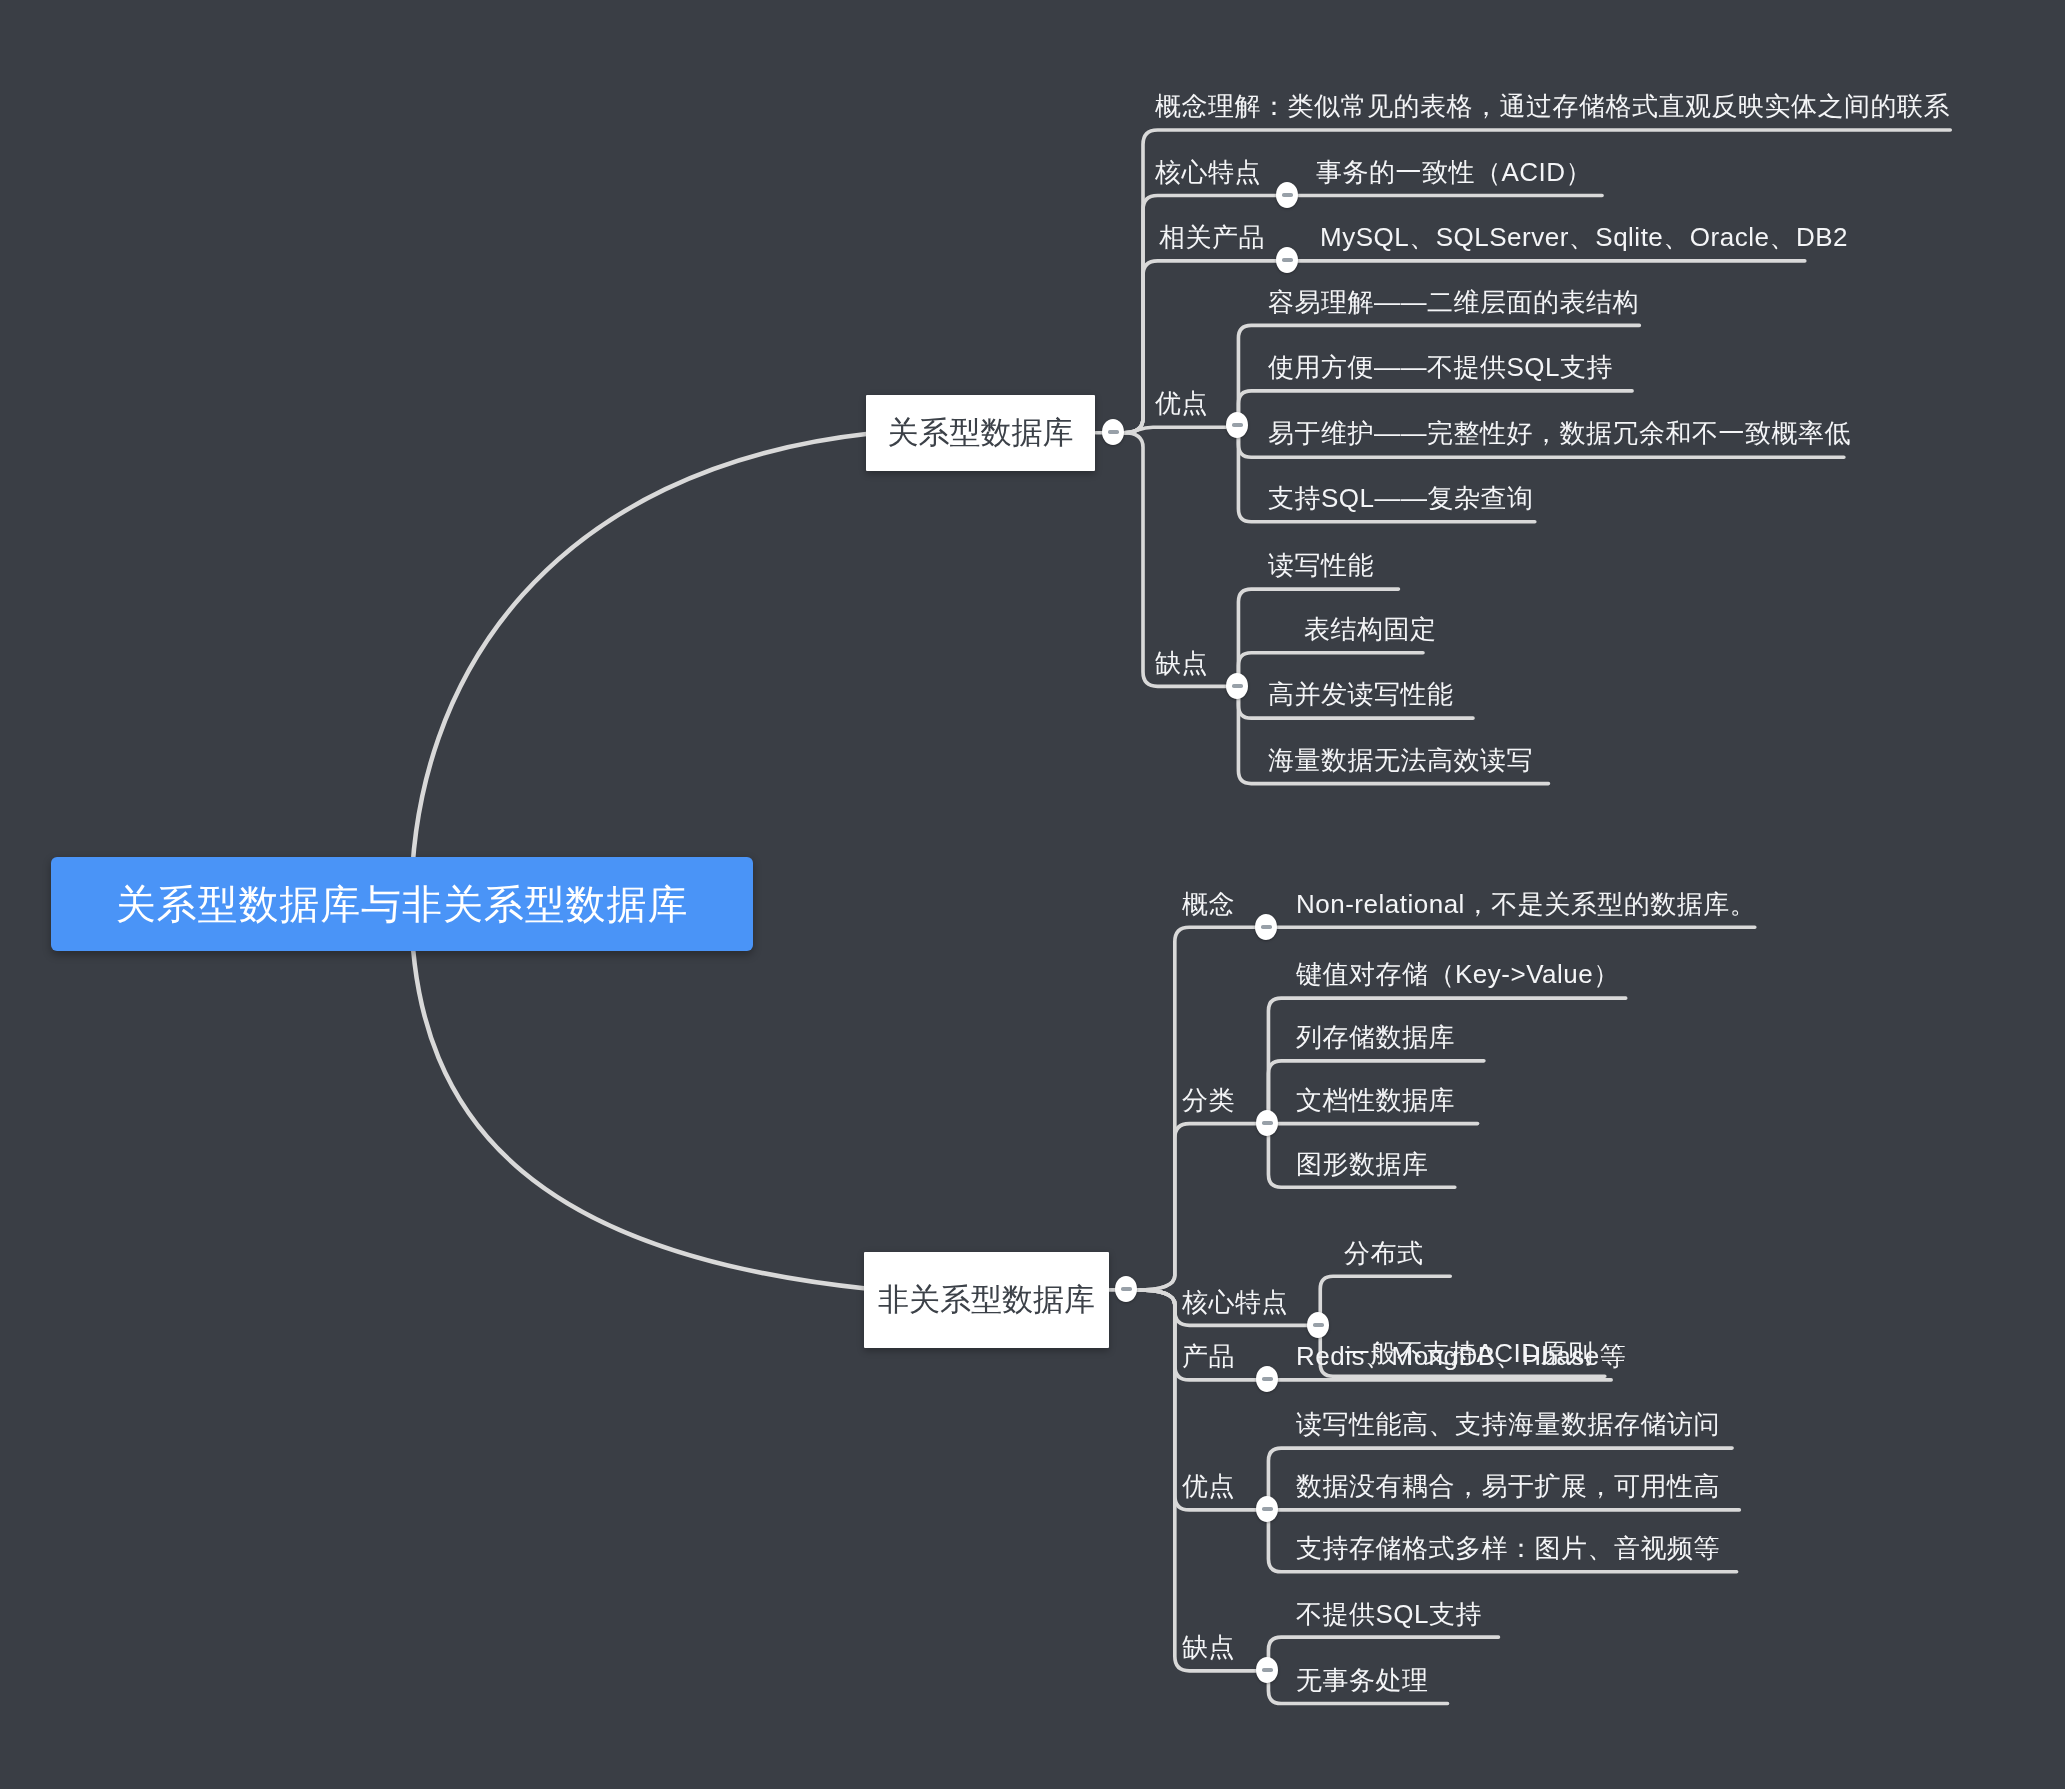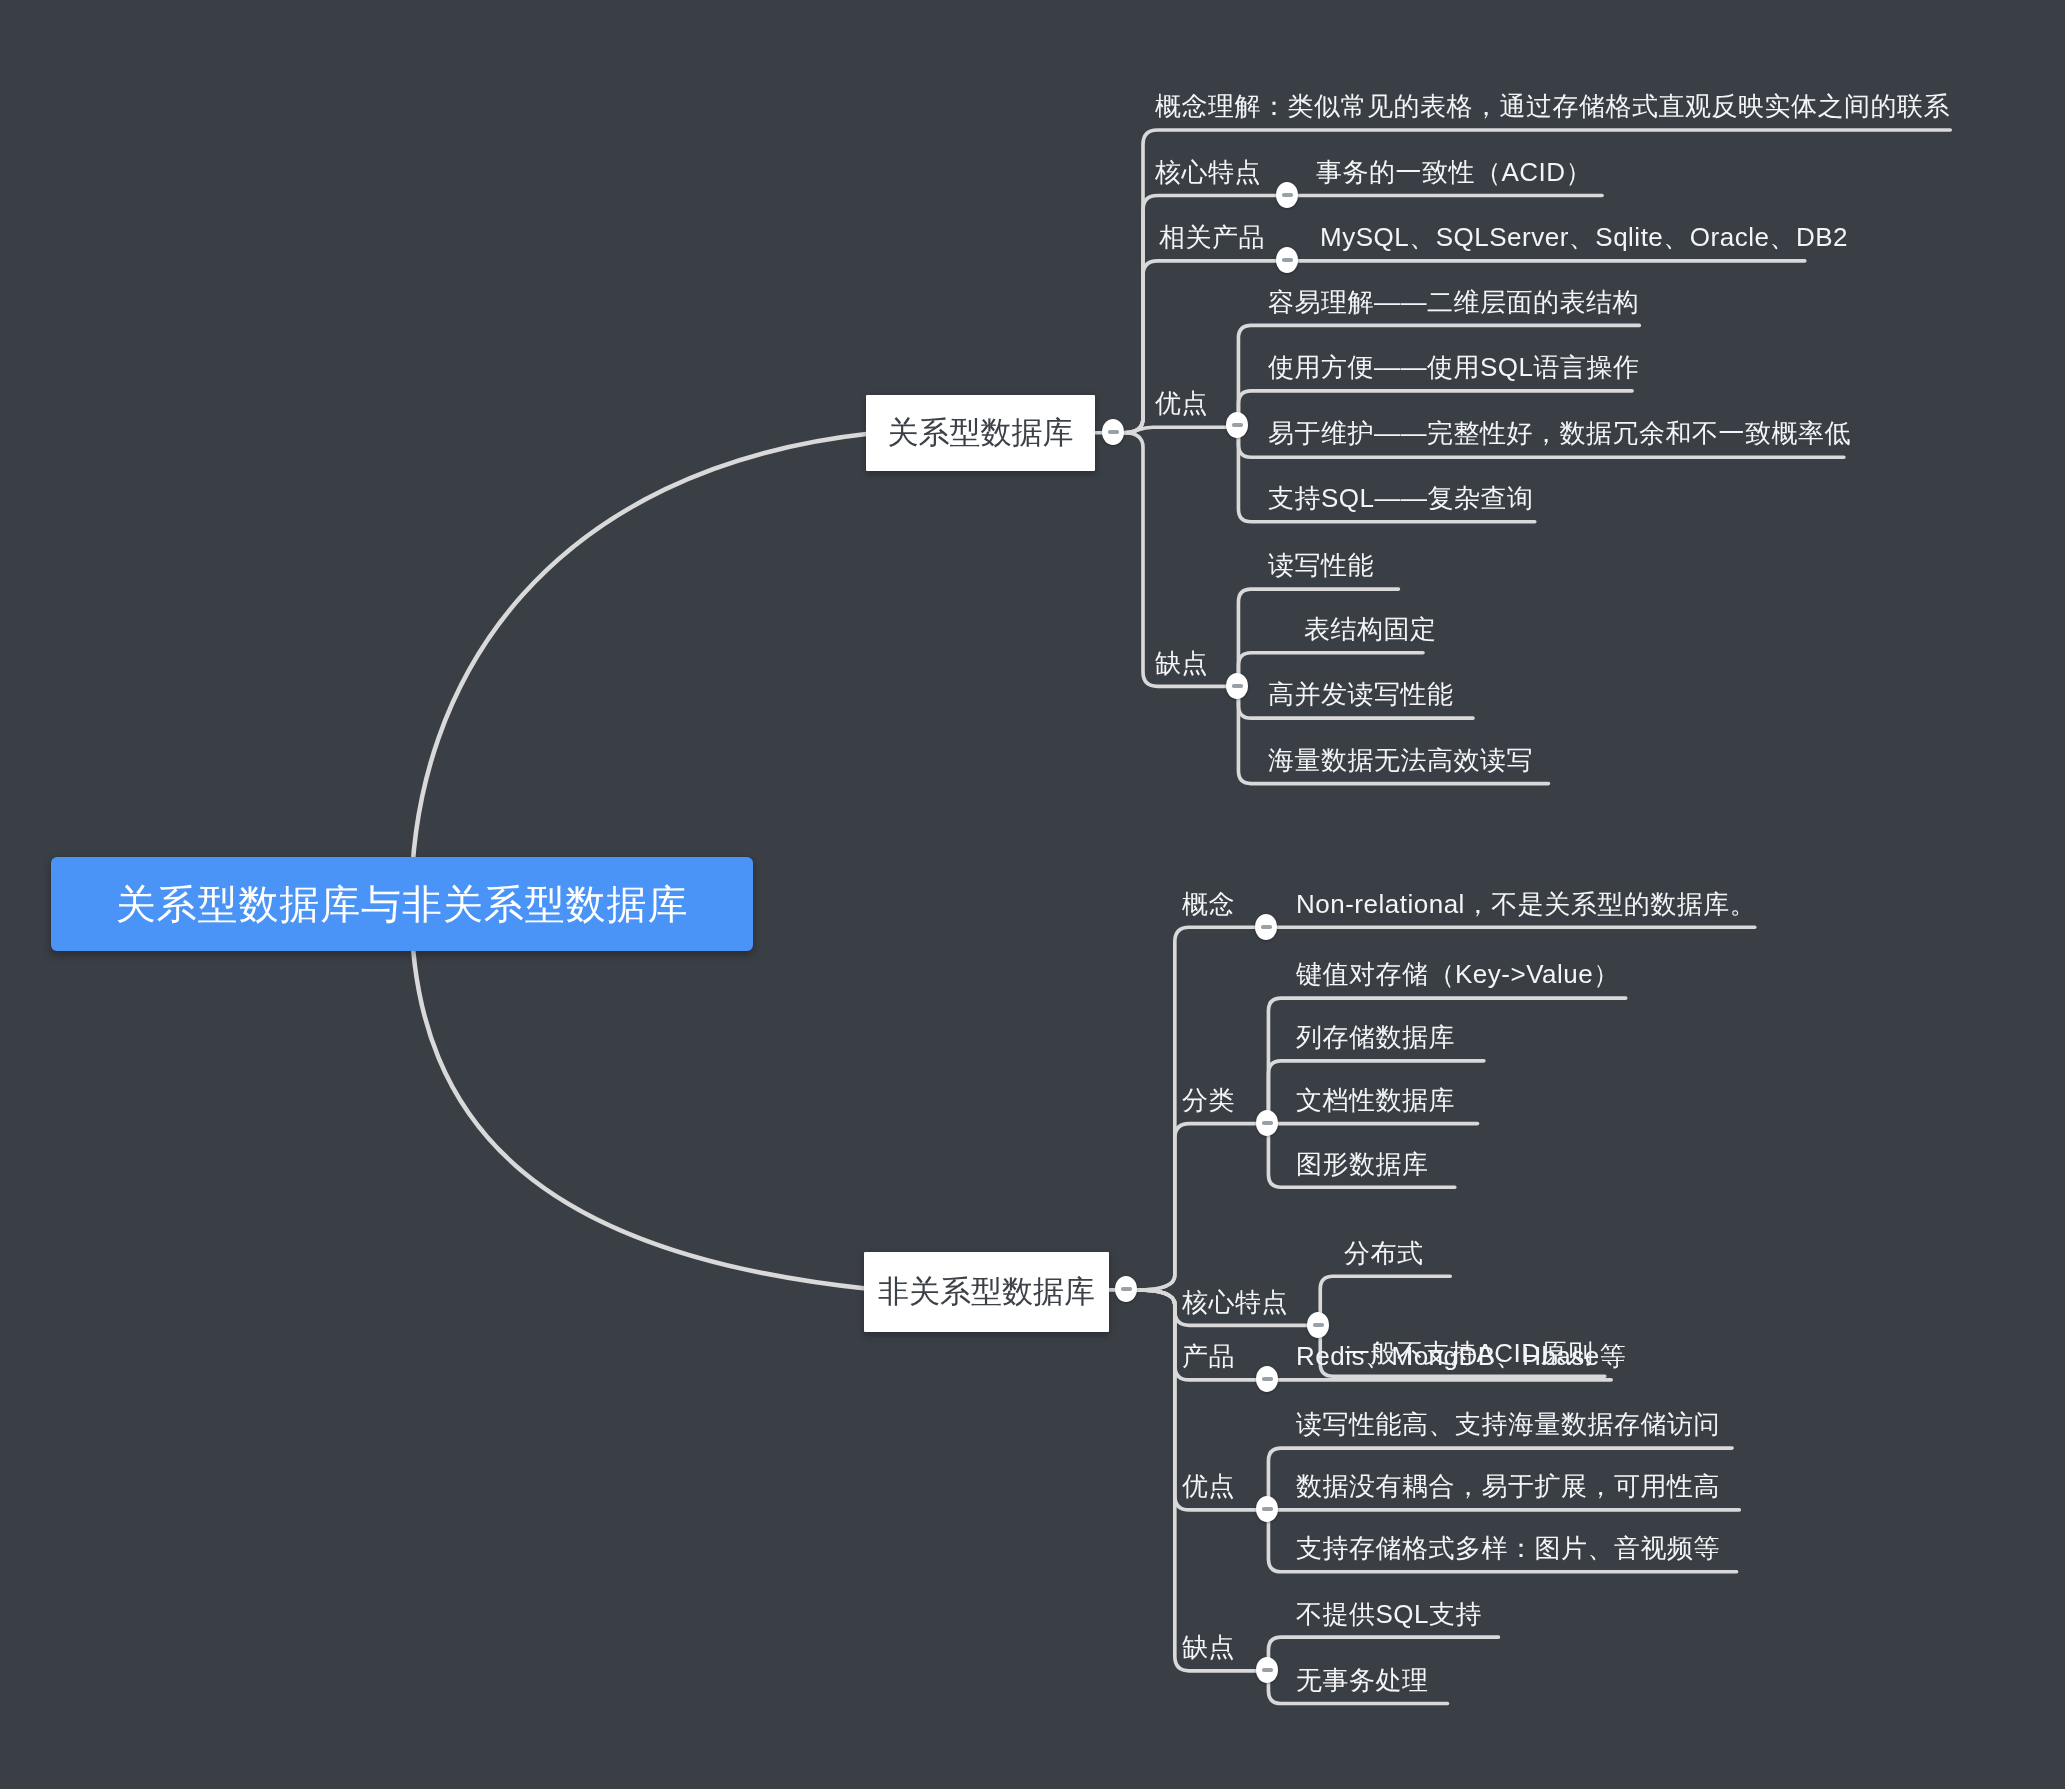--- a/index.html
+++ b/index.html
@@ -88,30 +88,30 @@
         <path d="M 1395 1838 L 1395 1815 Q 1395 1801 1409 1801 L 1648 1801"></path>
         <path d="M 1395 1838 L 1395 1860 Q 1395 1874 1409 1874 L 1592 1874"></path>
       </g>
     </g>
   </svg>
 
   <div class="node root-node" style="left:51px; top:857px; width:702px; height:94px;">关系型数据库与非关系型数据库</div>
 
   <div class="node" style="left:866px; top:395px; width:229px; height:76px;">关系型数据库</div>
 
-  <div class="node" style="left:864px; top:1252px; width:245px; height:80px;">非关系型数据库</div>
+  <div class="node" style="left:864px; top:1252px; width:245px; height:96px;">非关系型数据库</div>
 
   <span class="topic" style="left:1155px; top:88px;text-align:right;">概念理解：类似常见的表格，通过存储格式直观反映实体之间的联系</span>
   <span class="topic" style="left:1155px; top:154px;">核心特点</span>
   <span class="topic" style="left:1316px; top:154px;">事务的一致性（ACID）</span>
   <span class="topic" style="left:1159px; top:219px;">相关产品</span>
   <span class="topic" style="left:1320px; top:219px;">MySQL、SQLServer、Sqlite、Oracle、DB2</span>
   <span class="topic" style="left:1155px; top:385px;">优点</span>
   <span class="topic" style="left:1268px; top:284px;">容易理解——二维层面的表结构</span>
-  <span class="topic" style="left:1268px; top:349px;">使用方便——使用SQL语言操作</span>
+  <span class="topic" style="left:1268px; top:349px;">使用方便——不提供SQL支持</span>
   <span class="topic" style="left:1268px; top:415px;">易于维护——完整性好，数据冗余和不一致概率低</span>
   <span class="topic" style="left:1268px; top:480px;">支持SQL——复杂查询</span>
   <span class="topic" style="left:1155px; top:645px;">缺点</span>
   <span class="topic" style="left:1268px; top:547px;">读写性能</span>
   <span class="topic" style="left:1268px; top:611px;margin-left:36px;">表结构固定</span>
   <span class="topic" style="left:1268px; top:676px;">高并发读写性能</span>
   <span class="topic" style="left:1268px; top:742px;">海量数据无法高效读写</span>
 
   <span class="topic" style="left:1182px; top:886px;">概念</span>
   <span class="topic" style="left:1296px; top:886px;">Non-relational，不是关系型的数据库。</span>

